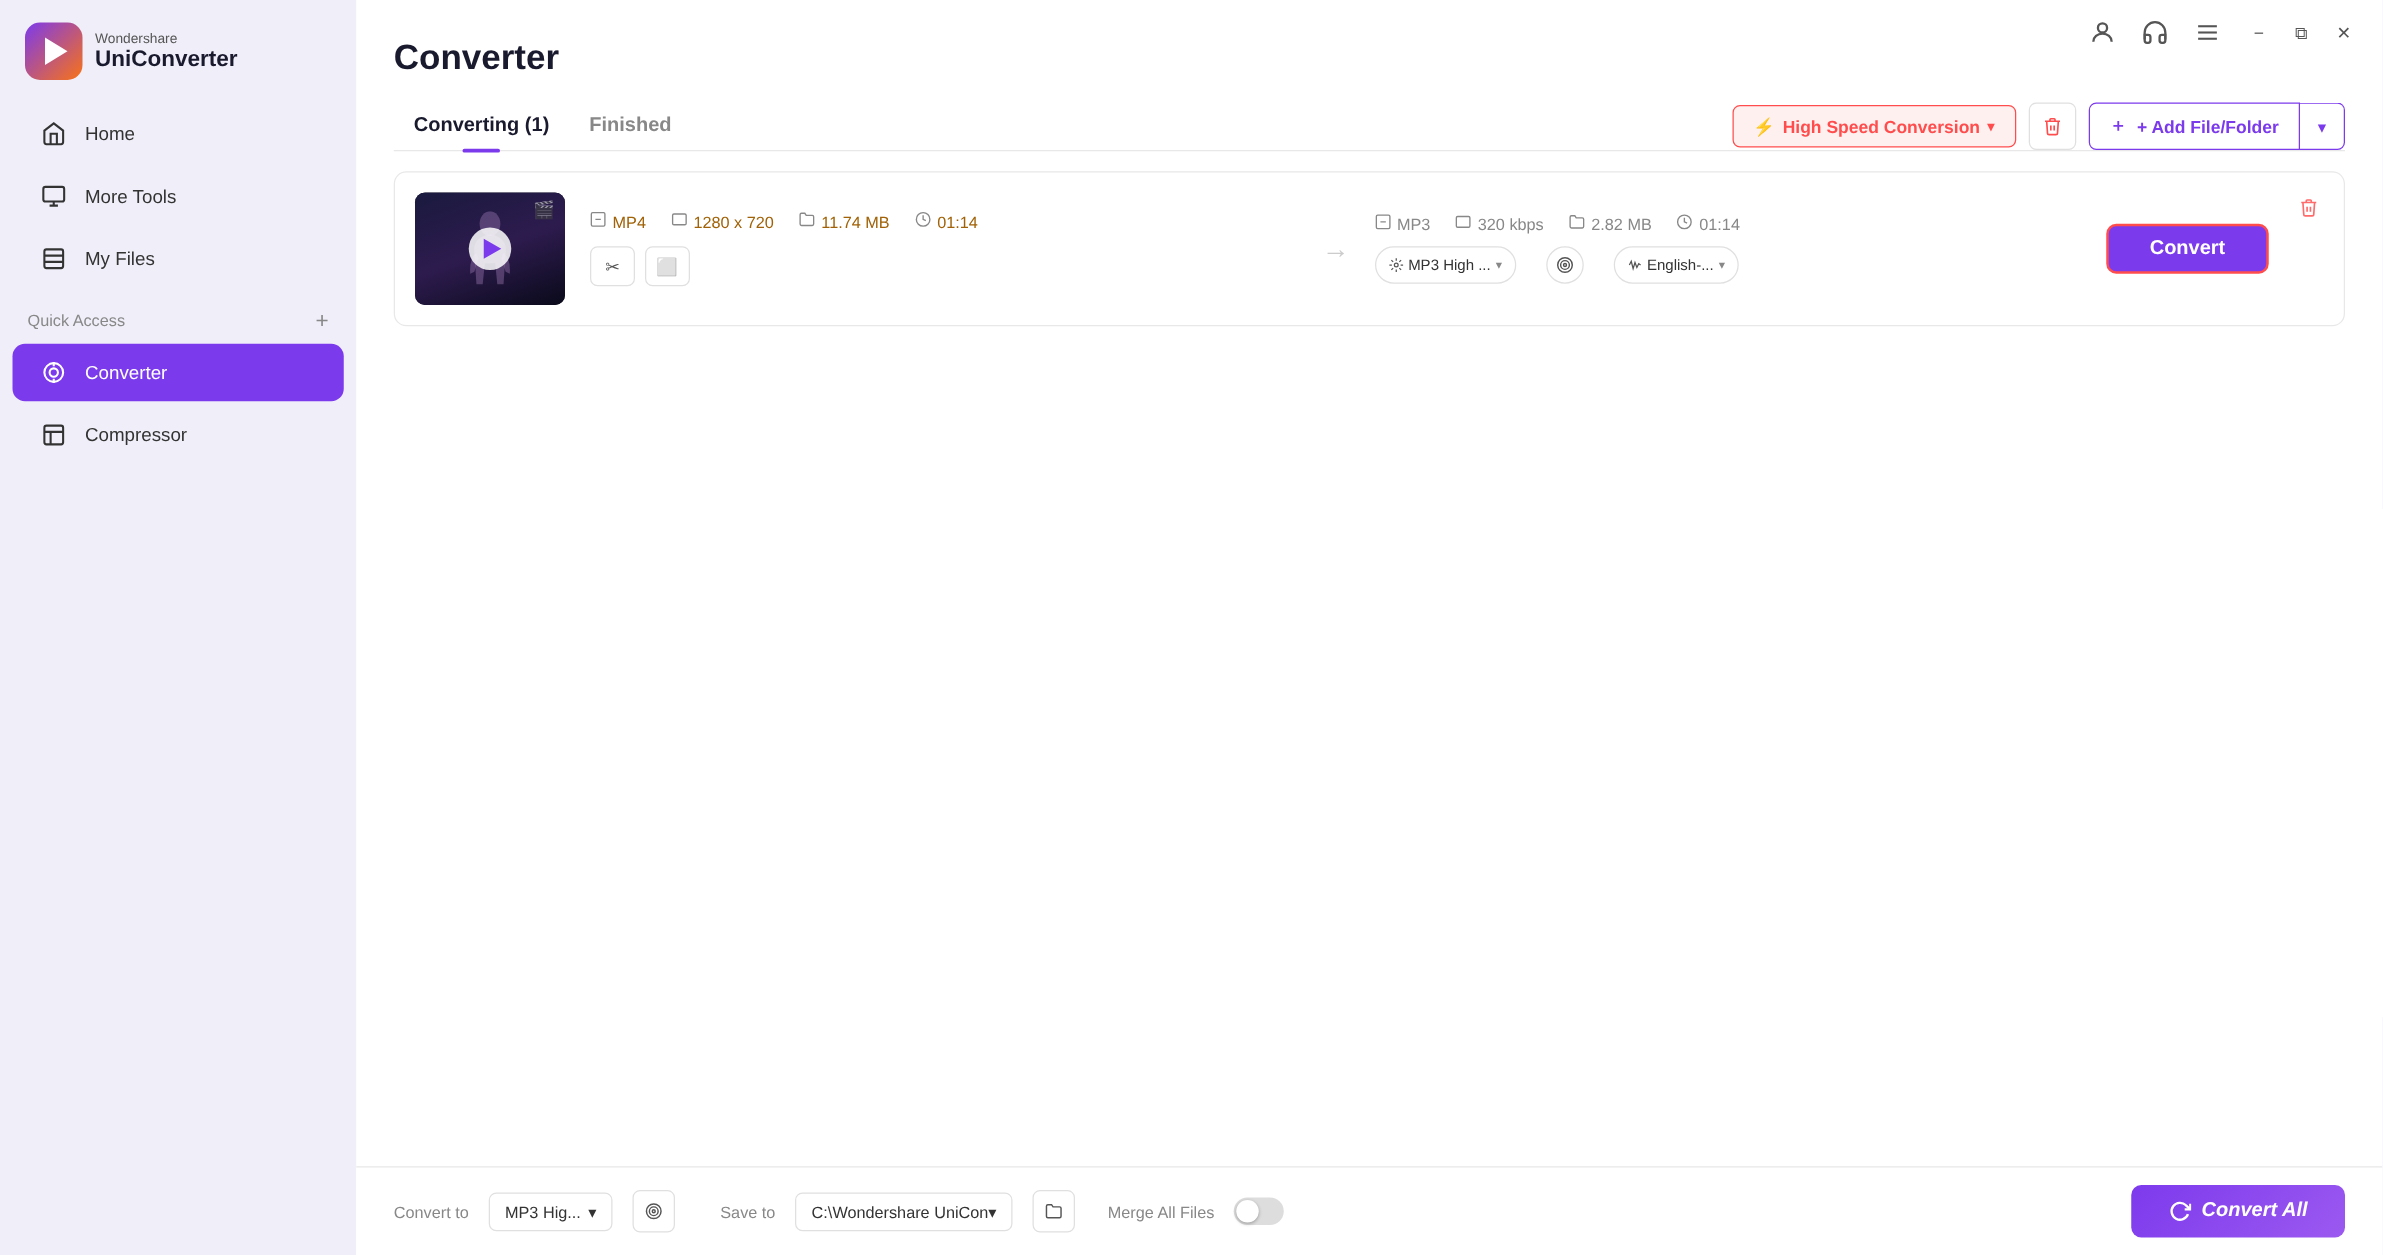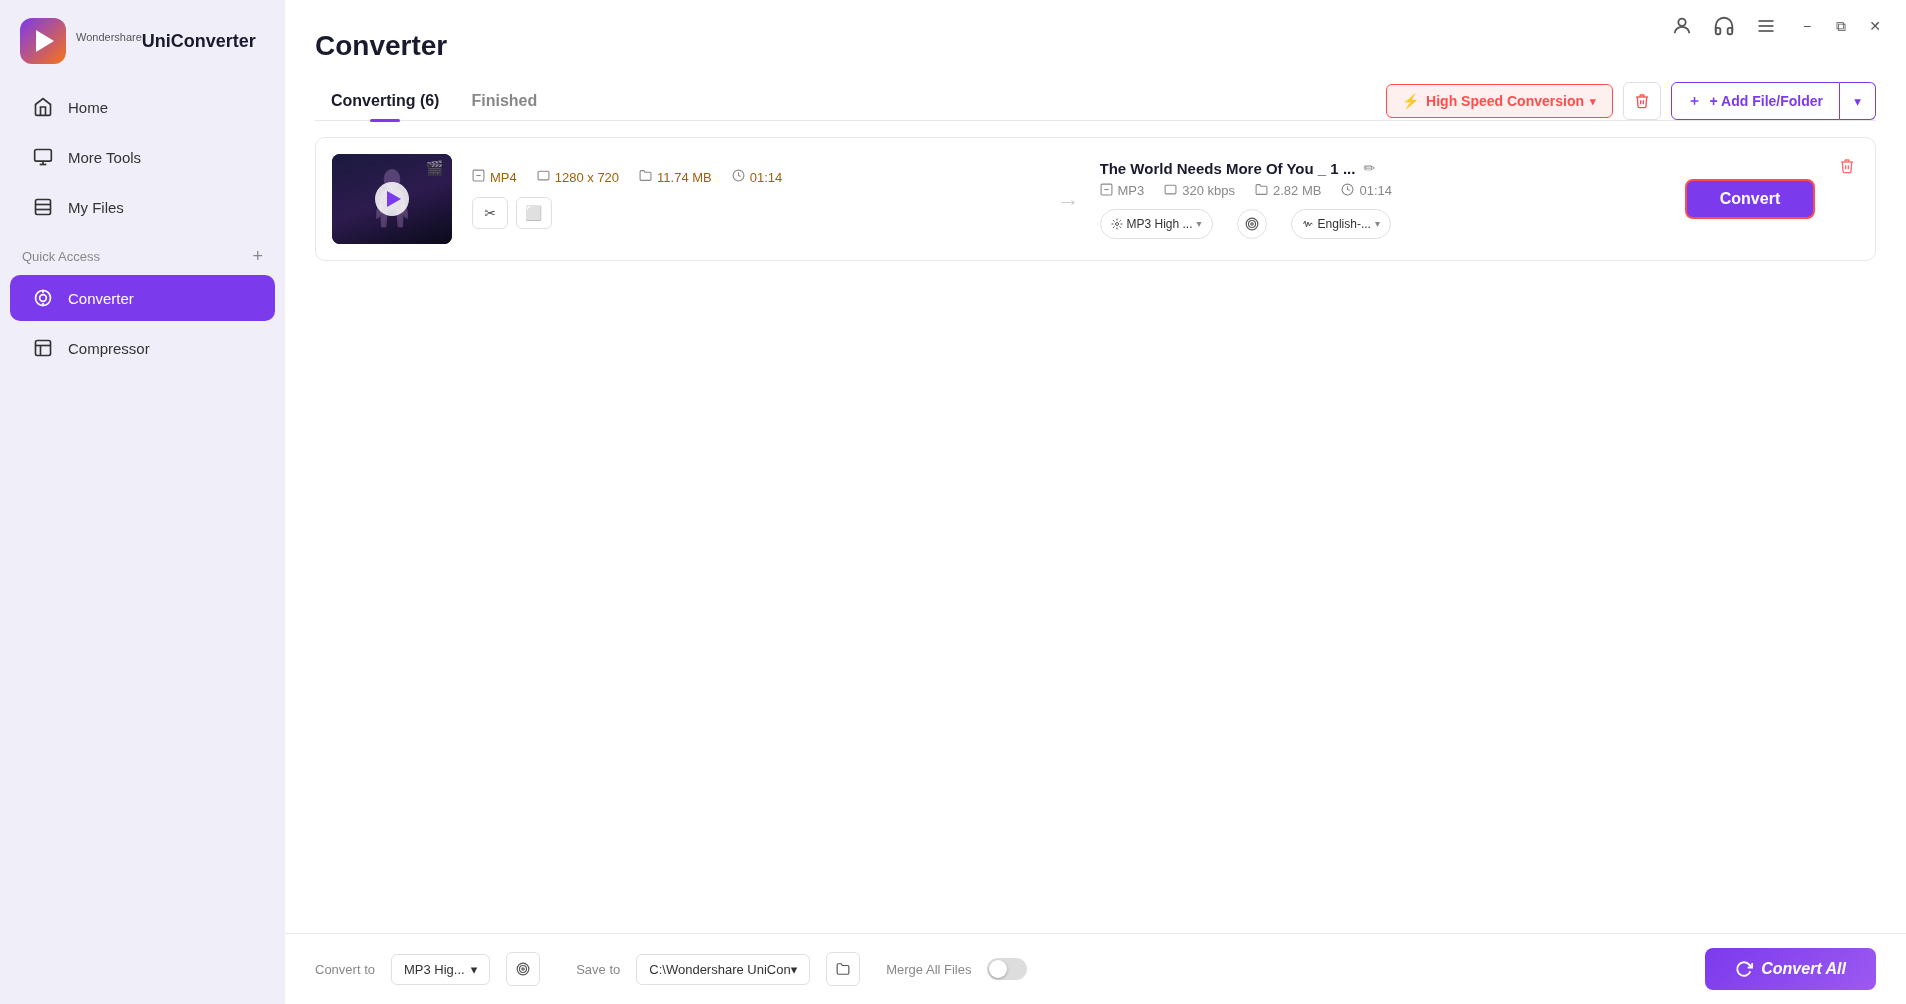--- a/index.html
+++ b/index.html
@@ -37,21 +37,21 @@
       width: 0;
       height: 0;
       border-top: 11px solid transparent;
       border-bottom: 11px solid transparent;
       border-left: 18px solid white;
       margin-left: 3px;
     }
 
     .logo-text {
       display: flex;
-      flex-direction: row;
+      flex-direction: column;
     }
 
     .logo-brand {
       font-size: 11px;
       color: #555;
       font-weight: 400;
     }
 
     .logo-name {
       font-size: 18px;
@@ -701,21 +701,21 @@
       <button class="win-btn">⧉</button>
       <button class="win-btn">✕</button>
     </div>
   </div>
 
   <div class="content">
 
     <h1 class="page-title">Converter</h1>
 
     <div class="tabs-row">
-      <button class="tab active">Converting (6)</button>
+      <button class="tab active">Converting (1)</button>
       <button class="tab">Finished</button>
 
       <div class="tabs-actions">
         <button class="high-speed-btn">
           <span style="font-size:14px;">⚡</span>
           <span>High Speed Conversion</span>
           <span style="font-size:11px;">▾</span>
         </button>
         <button class="delete-btn">
           <svg width="16" height="16" viewBox="0 0 24 24" fill="none" stroke="#ff4d4d" stroke-width="2">
@@ -798,24 +798,20 @@
           </button>
           <button class="action-btn">
             <span>⬜</span>
           </button>
         </div>
       </div>
 
       <div class="arrow-sep">→</div>
 
       <div class="file-output">
-        <div class="output-name-row">
-          <span class="output-name">The World Needs More Of You _ 1 ...</span>
-          <span class="edit-icon">✏</span>
-        </div>
         <div class="output-meta">
           <div class="meta-item">
             <span class="meta-icon">
               <svg width="13" height="13" viewBox="0 0 24 24" fill="none" stroke="#888" stroke-width="2">
                   <rect x="2" y="2" width="20" height="20" rx="2"></rect>
                   <line x1="8" y1="12" x2="16" y2="12"></line>
                 </svg>
             </span>
             <span>MP3</span>
           </div>

